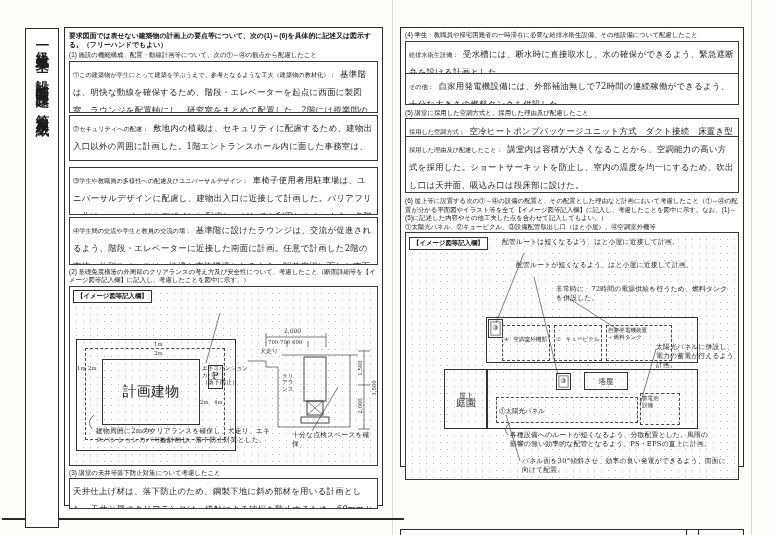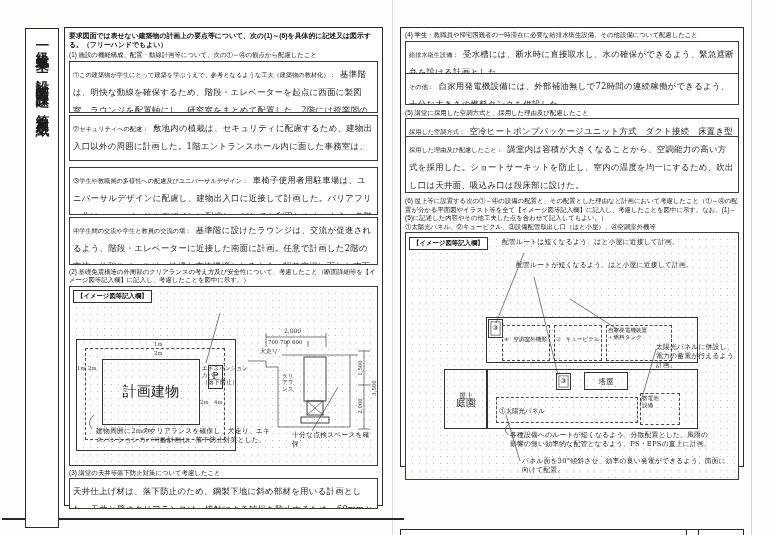--- a/index.html
+++ b/index.html
@@ -176,20 +176,21 @@
   </div>
 
   <div class="pr hd" style="margin-top:4px;">(6) 屋上等に設置する次の①～④の設備の配置と、その配置とした理由など計画において考慮したこと（①～④の配置が分かる平面図やイラスト等を全て【イメージ図等記入欄】に記入し、考慮したことを図中に示す。なお、(1)～(5)に記述した内容やその他工夫した点を合わせて記入してもよい。）</div>
   <div class="pr hd">①太陽光パネル、②キュービクル、③設備配管取出し口（はと小屋）、④空調室外機等</div>
 
   <div class="dotgrid" style="position:relative;border:1px solid #3a3a3a;height:246px;margin-top:1px;overflow:hidden;">
     <span class="imgtag abs" style="left:3px;top:4px;">【イメージ図等記入欄】</span>
 
     <div class="hand-sm abs" style="left:96px;top:5px;width:228px;">配管ルートは短くなるよう、はと小屋に近接して計画。</div>
     <div class="hand-sm abs" style="left:110px;top:28px;width:222px;">配管ルートが短くなるよう、はと小屋に近接して計画。</div>
+    <div class="hand-sm abs" style="left:150px;top:52px;width:178px;">非常時に、72時間の電源供給を行うため、燃料タンクを併設した。</div>
 
     <div class="abs" style="left:38px;top:84px;width:256px;height:112px;">
       <div class="abs solid" style="left:42px;top:0;width:210px;height:44px;"></div>
       <span class="badge abs" style="left:44px;top:2px;width:13px;height:17px;line-height:17px;">③</span>
       <div class="abs dash" style="left:58px;top:8px;width:44px;height:32px;padding:1px;">
         <span class="hand-xs">④</span>
         <span class="hand-xs">空調室外機類</span>
       </div>
       <div class="abs dash" style="left:110px;top:8px;width:44px;height:32px;padding:1px;">
         <span class="hand-xs">②</span>

